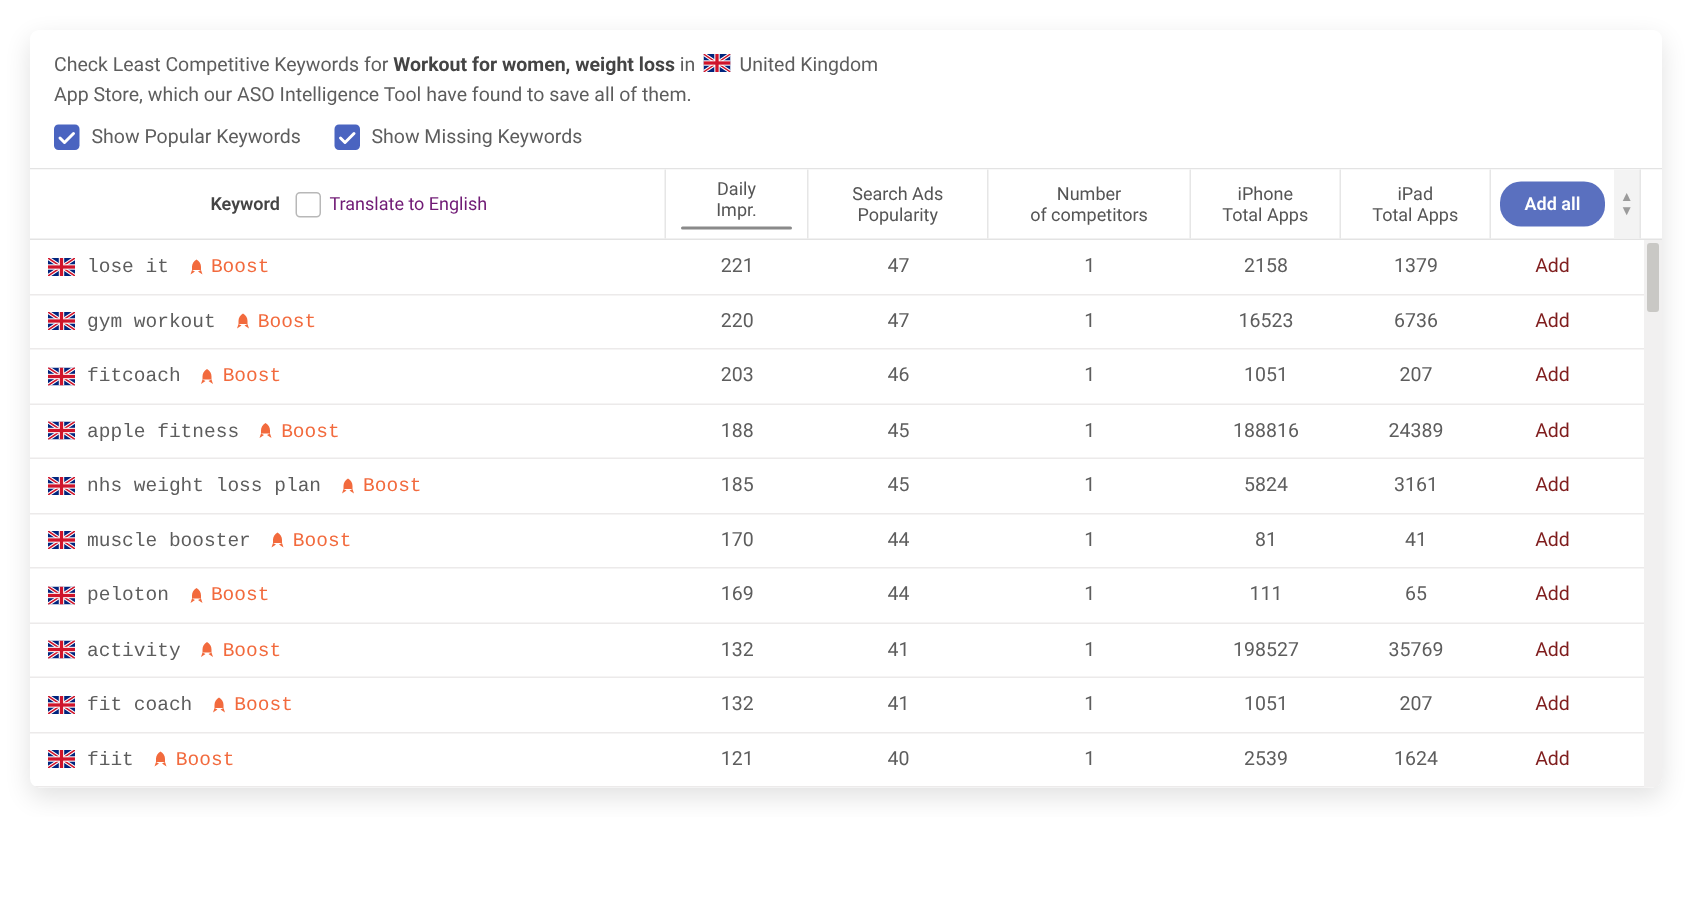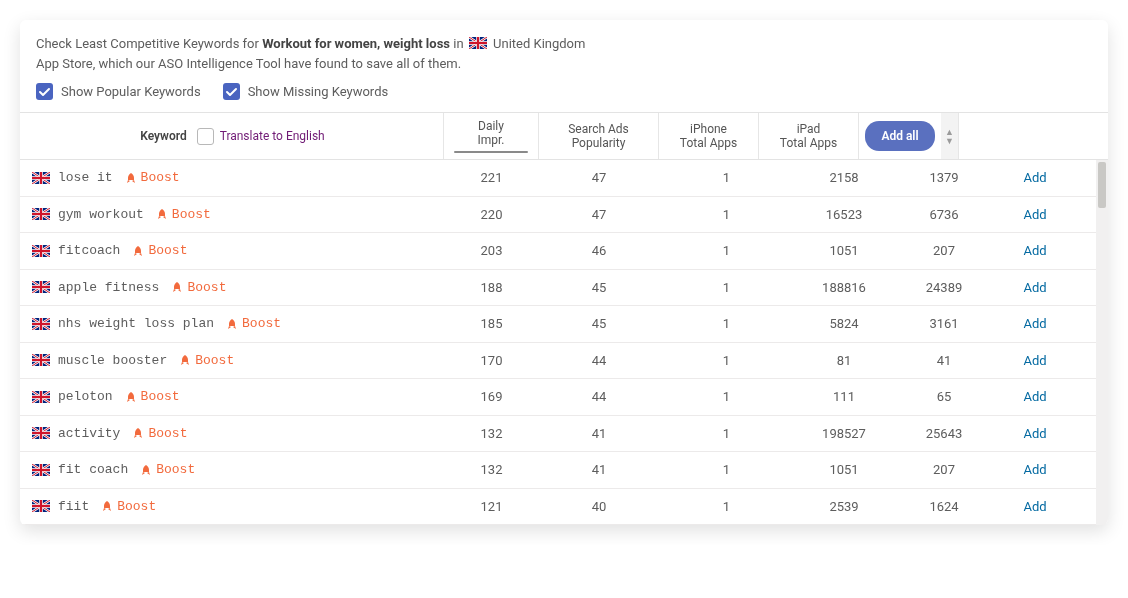--- a/index.html
+++ b/index.html
@@ -145,21 +145,21 @@
   .kw-text { color: #5d5d5d; }
   .boost {
     color: #f26a3d;
     display: inline-flex;
     align-items: center;
     gap: 4px;
     margin-left: 4px;
     font-size: 13px;
     cursor: pointer;
   }
-  .add-link { color: #0369a1; cursor: pointer; }
+  .add-link { color: #7f1d1d; cursor: pointer; }
   .flag-cell {
     width: 18px; height: 12px; flex: 0 0 18px;
   }
   
   .vscroll {
     position: absolute;
     top: 0;
     right: 0;
     width: 12px;
     height: 100%;
@@ -241,20 +241,24 @@
       </div>
       <div class="hcell daily">
         <span>Daily</span>
         <span class="line2">Impr.</span>
         <span class="daily-underline"></span>
       </div>
       <div class="hcell pop">
         <span>Search Ads</span>
         <span class="line2">Popularity</span>
       </div>
+      <div class="hcell comp">
+        <span>Number</span>
+        <span class="line2">of competitors</span>
+      </div>
       <div class="hcell iphone">
         <span>iPhone</span>
         <span class="line2">Total Apps</span>
       </div>
       <div class="hcell ipad">
         <span>iPad</span>
         <span class="line2">Total Apps</span>
       </div>
       <div class="hcell addall">
         <div class="add-all-btn">Add all</div>
@@ -424,21 +428,21 @@
               <svg width="12" height="12">
                 <use href="#rocket"></use>
               </svg>
               <span>Boost</span>
             </span>
           </div>
           <div class="cell daily">132</div>
           <div class="cell pop">41</div>
           <div class="cell comp">1</div>
           <div class="cell iphone">198527</div>
-          <div class="cell ipad">25643</div>
+          <div class="cell ipad">35769</div>
           <div class="cell add"><span class="add-link">Add</span></div>
           <div class="cell scroll"></div>
         </div>
         <div class="row">
           <div class="cell kw">
             <span class="flag-cell"><svg width="18" height="12">
                 <use href="#uk-flag"></use>
               </svg></span>
             <span class="kw-text">fit coach</span>
             <span class="boost">

